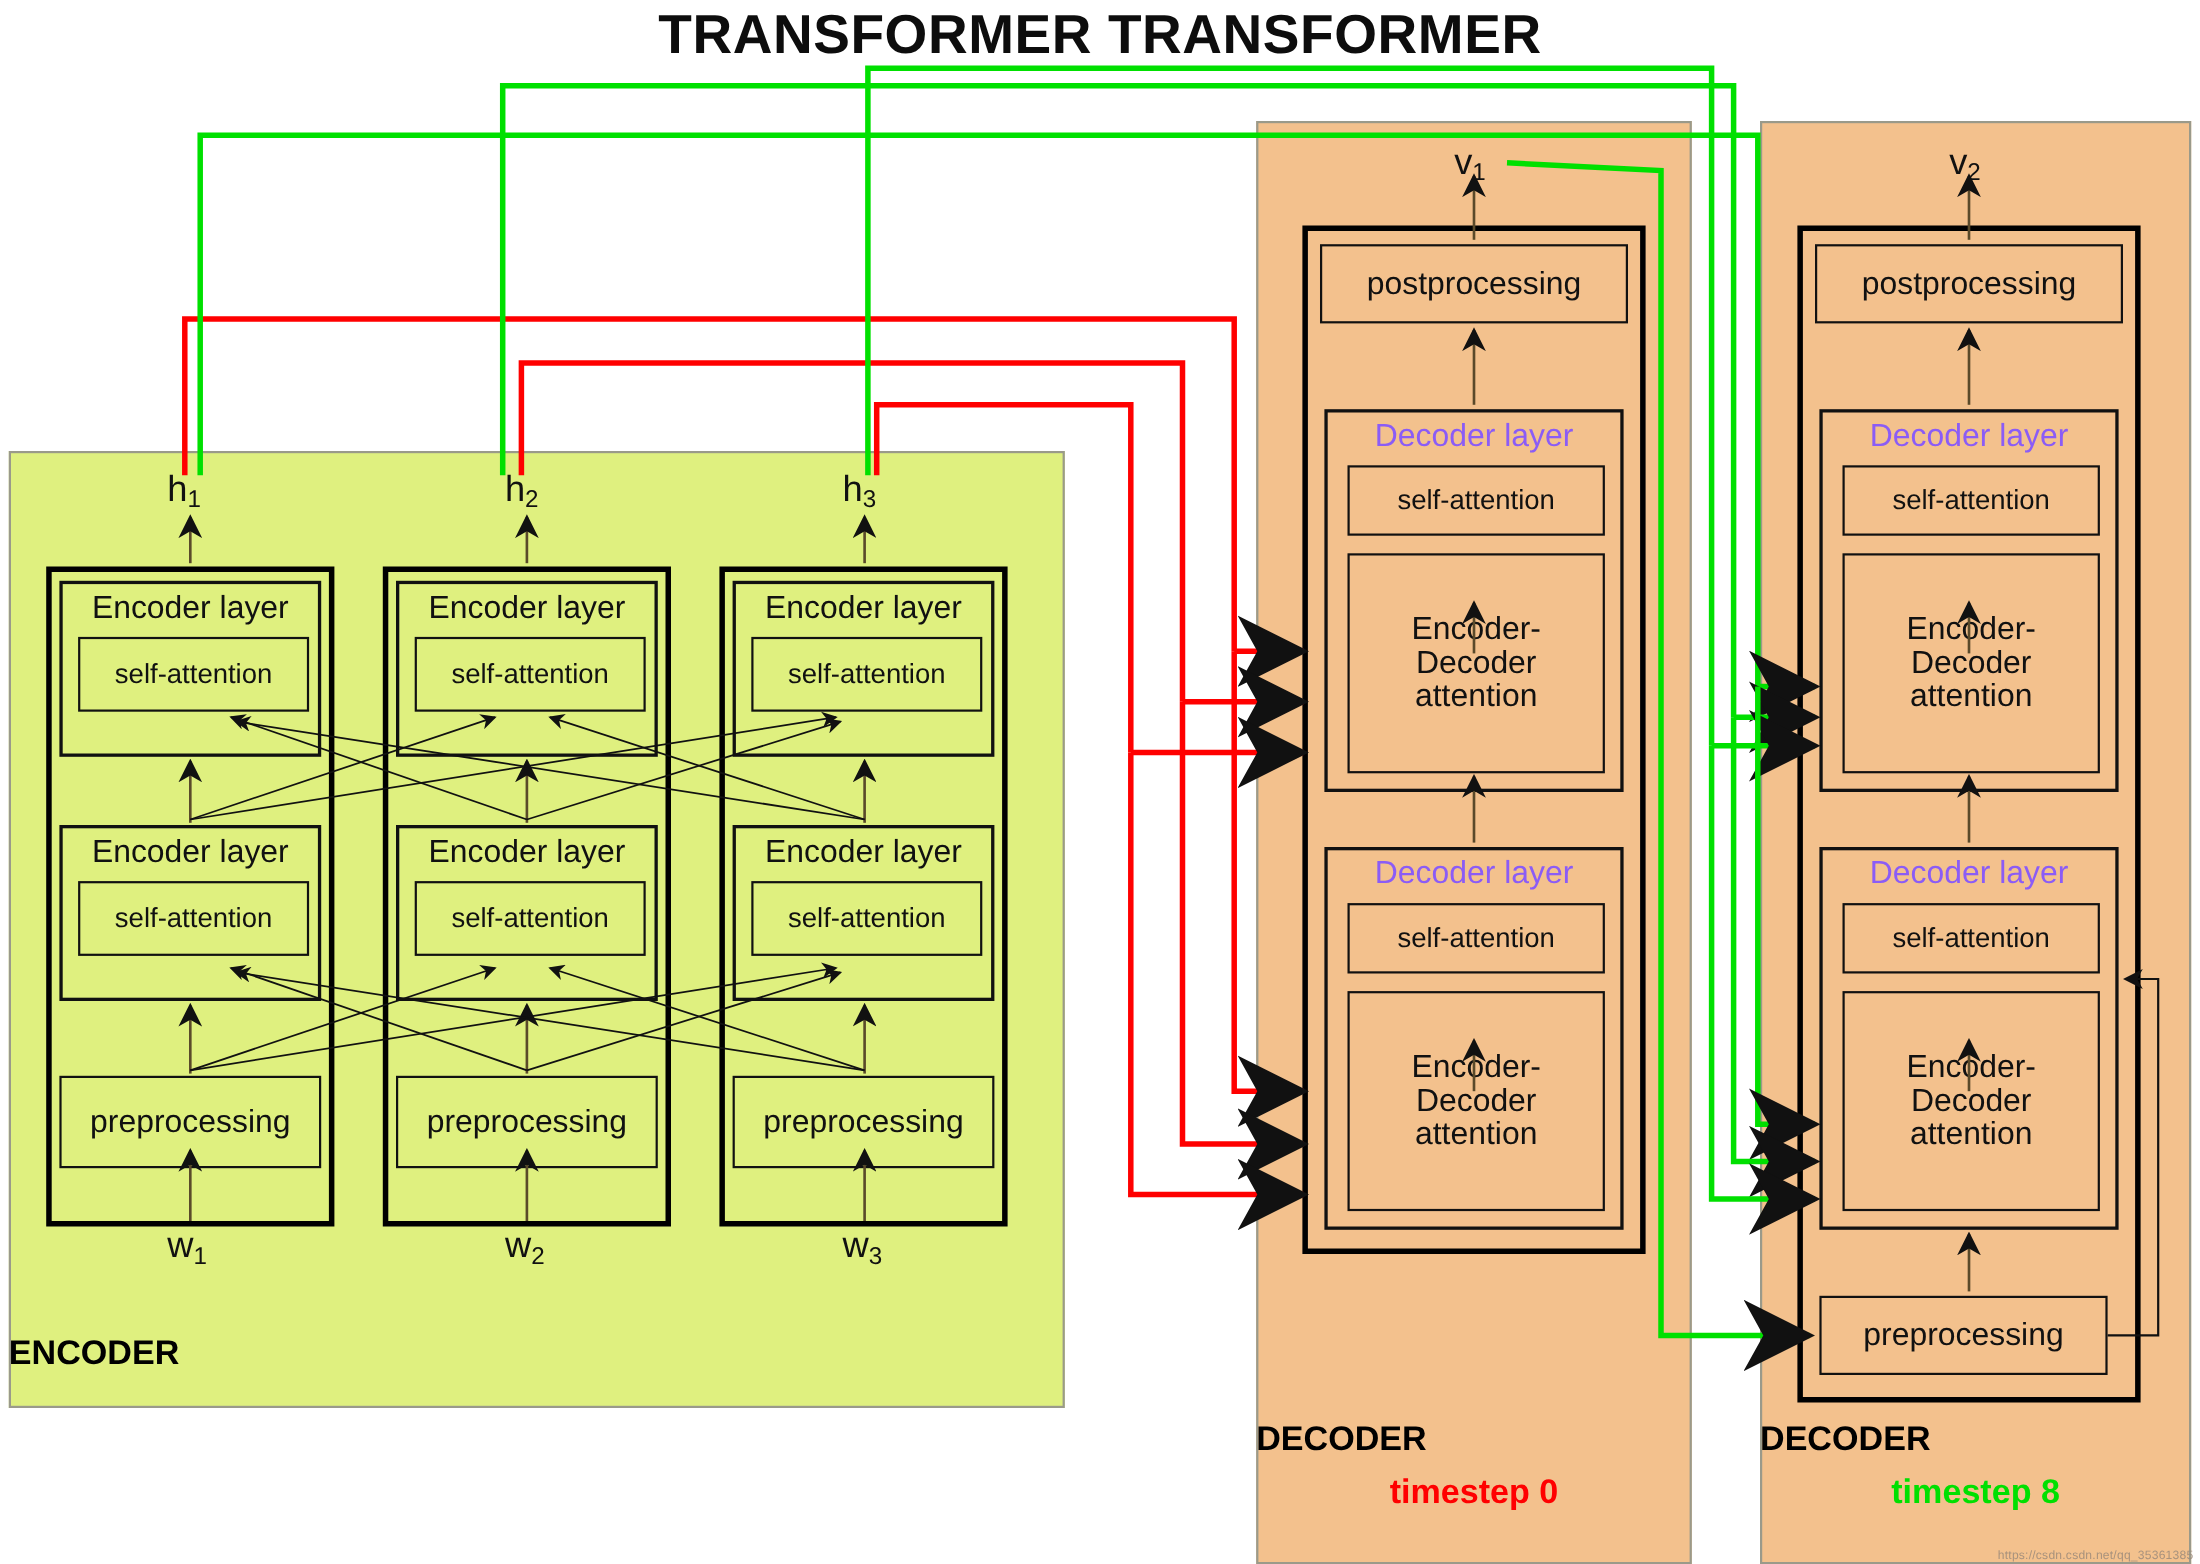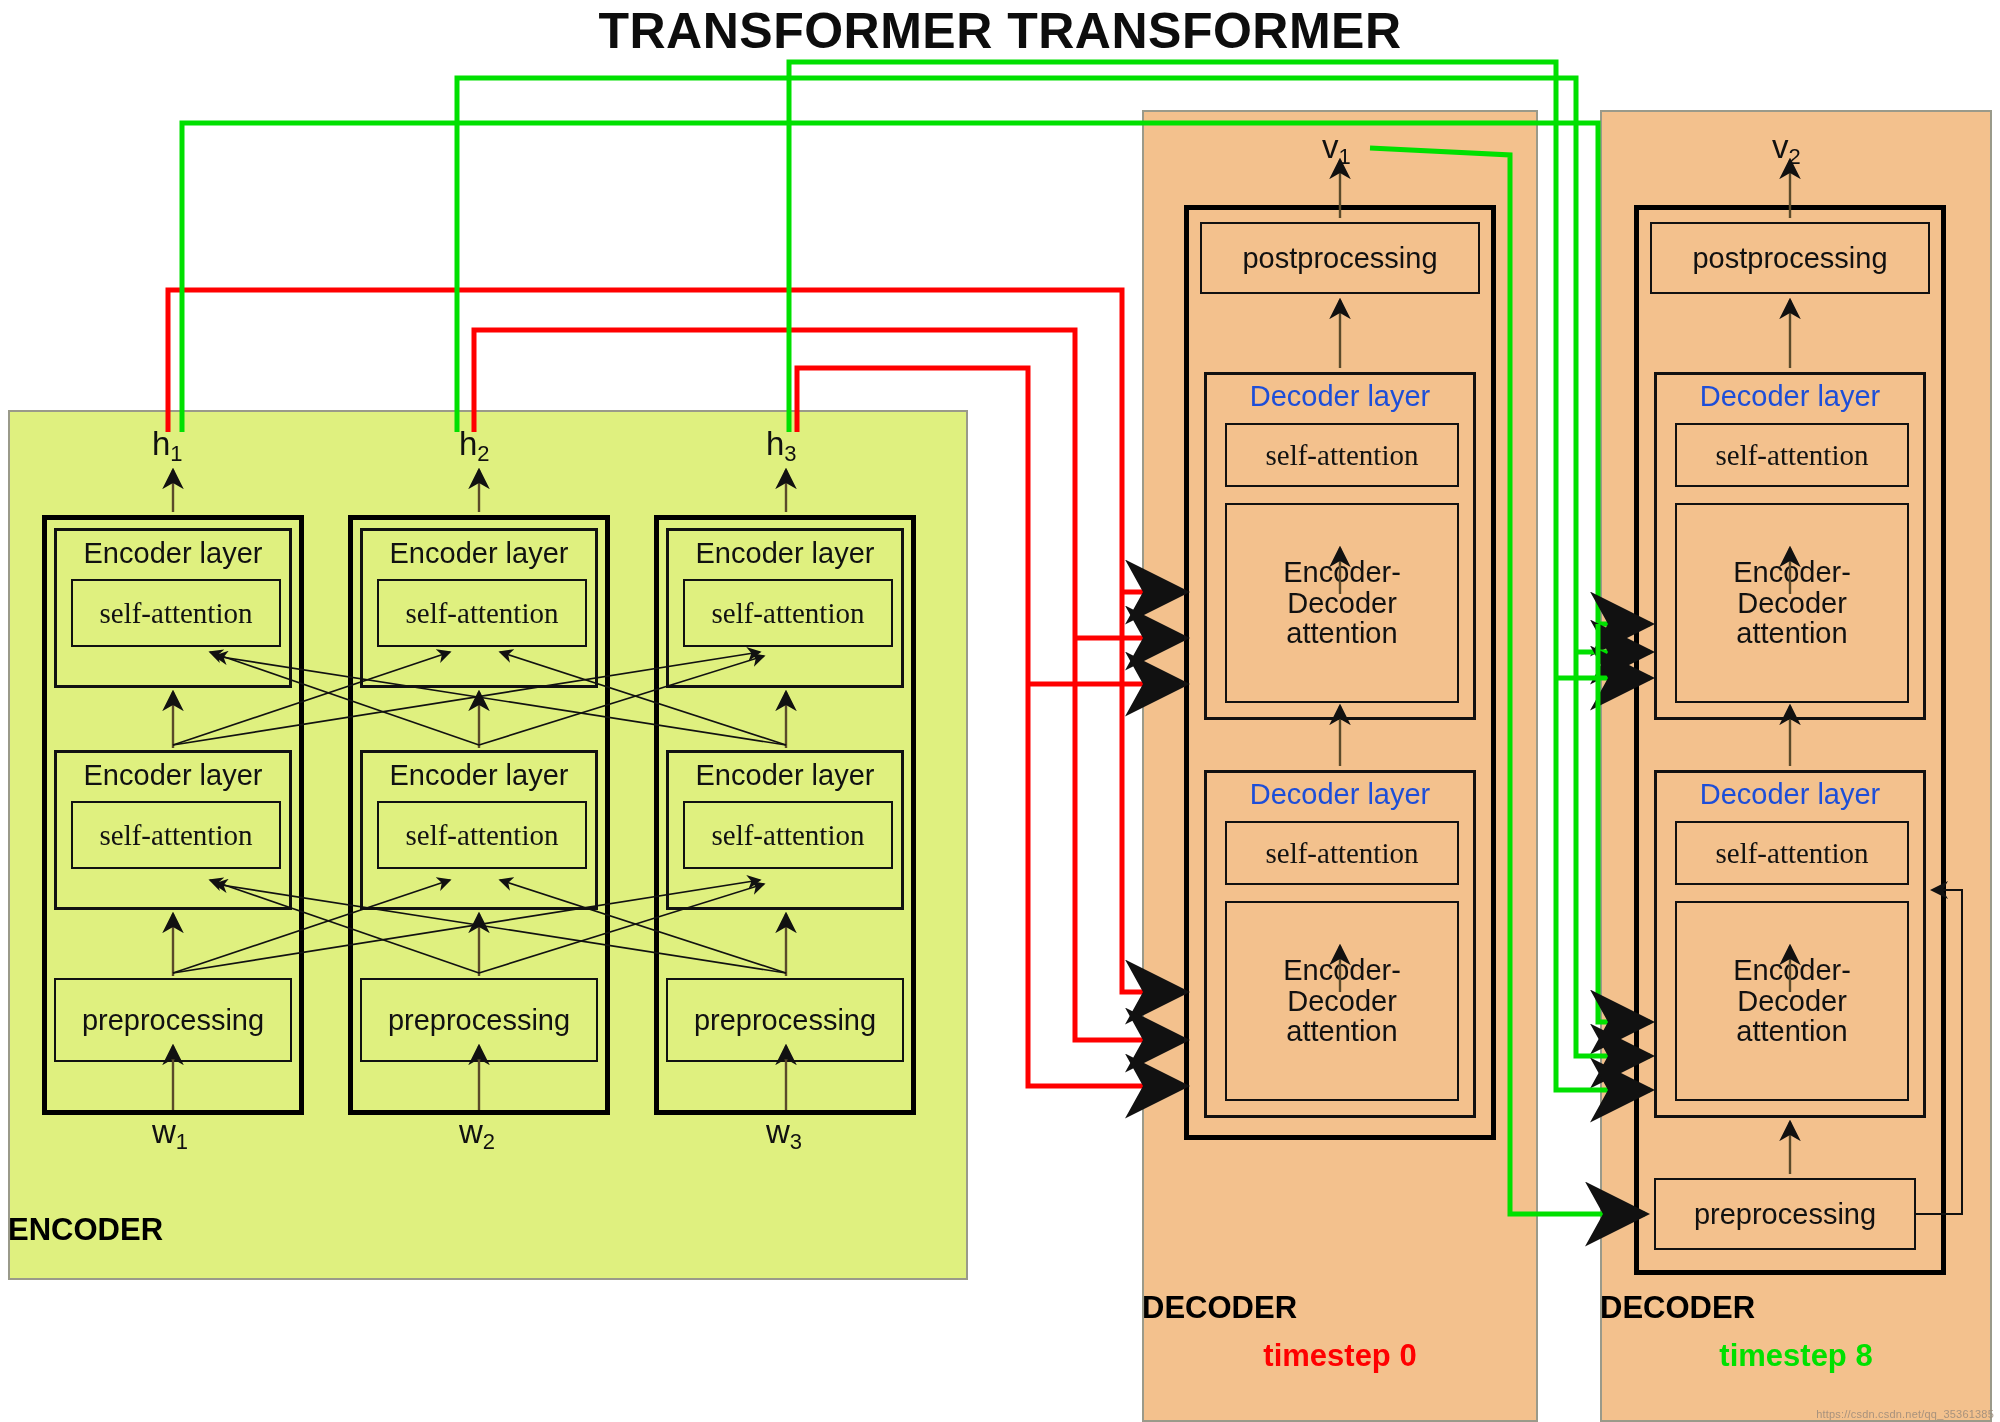--- a/index.html
+++ b/index.html
@@ -21,25 +21,25 @@
   .bx{position:absolute;box-sizing:border-box;background:transparent;
       display:flex;align-items:center;justify-content:center;
       font-size:29px;color:#111;line-height:1.05;text-align:center;}
   .thin{border:2px solid #111;}
 
   .col-outer{position:absolute;box-sizing:border-box;border:5px solid #000;}
   .enc-layer{position:absolute;box-sizing:border-box;border:3px solid #111;}
   .enc-layer .hdr{position:absolute;left:0;top:6px;width:100%;text-align:center;
                   font-size:29px;color:#111;}
   .inner-sa{position:absolute;box-sizing:border-box;border:2px solid #111;
-            display:flex;align-items:center;justify-content:center;font-size:29px;color:#111;font-family:Liberation Serif, serif;}
+            display:flex;align-items:center;justify-content:center;font-size:25px;color:#111;}
 
   .dec-layer{position:absolute;box-sizing:border-box;border:3px solid #111;}
   .dec-layer .hdr{position:absolute;left:0;top:5px;width:100%;text-align:center;
-                  font-size:29px;color:#1d4ed8;}
+                  font-size:29px;color:#8b5cf6;}
 
   .label{position:absolute;font-size:33px;color:#111;white-space:nowrap;}
   .label .sub{font-size:22px;vertical-align:-6px;}
 
   .bigcap{position:absolute;font-size:31px;font-weight:bold;color:#000;
           width:100%;text-align:left;left:0;}
   .tscap{position:absolute;font-size:31px;font-weight:bold;width:100%;text-align:center;left:0;}
 
   .watermark{position:absolute;right:6px;bottom:2px;font-size:11px;color:#9b8a7a;
              letter-spacing:.2px;opacity:.85;}

